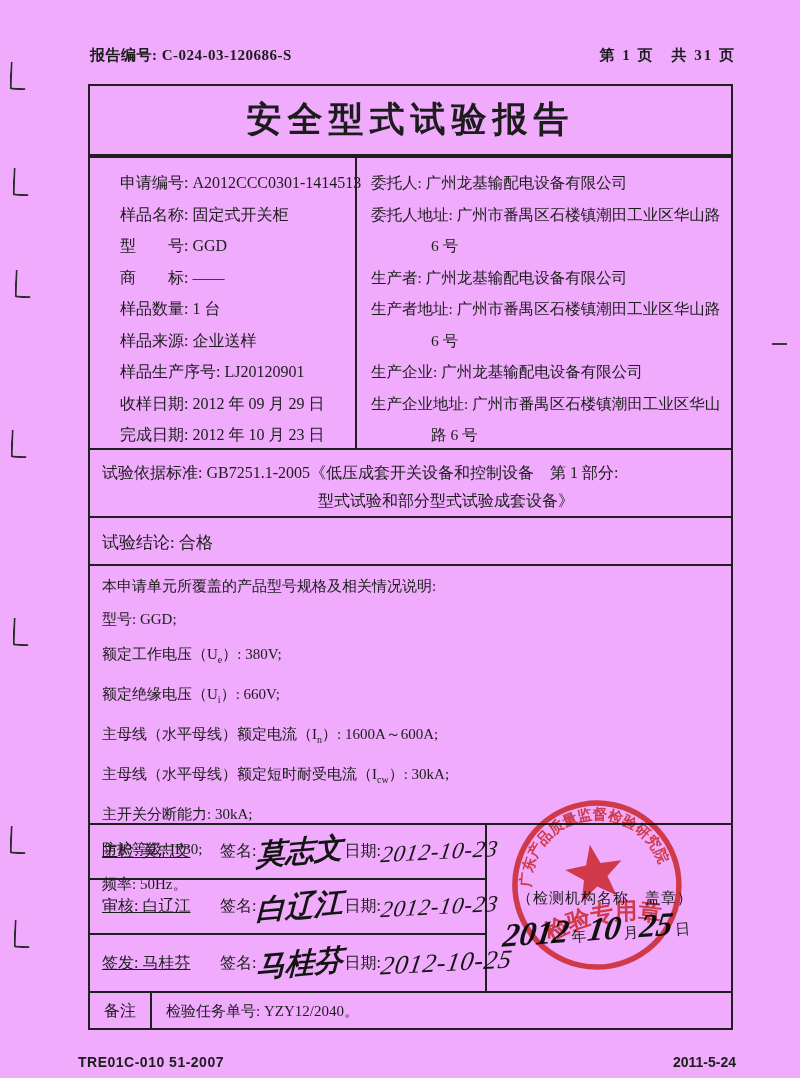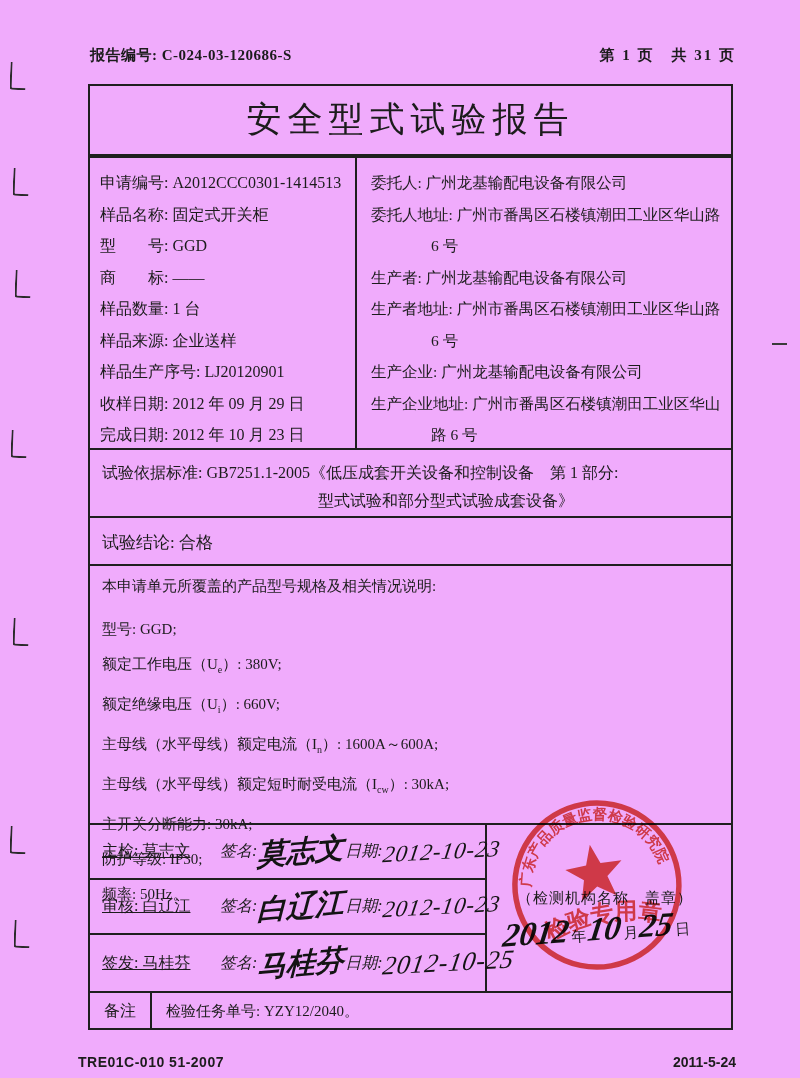--- a/index.html
+++ b/index.html
@@ -10,51 +10,51 @@
   }
   .abs{position:absolute;}
   .box{position:absolute;border:2px solid #1f1f1f;background:transparent;box-sizing:border-box;}
 
   
   .hdr-left{left:90px;top:46px;font-size:15px;font-weight:bold;letter-spacing:.5px;}
   .hdr-right{top:46px;right:64px;font-size:15px;font-weight:bold;letter-spacing:2px;text-align:center;}
 
   
   .title-box{left:88px;top:84px;width:645px;height:72px;}
-  .title-text{width:100%;text-align:center;line-height:68px;font-size:35px;font-weight:normal;letter-spacing:6px;border-radius:18px;}
+  .title-text{width:100%;text-align:center;line-height:68px;font-size:35px;font-weight:bold;letter-spacing:6px;border-radius:18px;}
 
   
   .info-table{left:88px;top:156px;width:645px;height:294px;}
   .info-left{position:absolute;left:0;top:0;width:267px;height:100%;border-right:2px solid #1f1f1f;box-sizing:border-box;padding:9px 6px 0 10px;}
   .info-right{position:absolute;left:269px;top:0;right:0;height:100%;box-sizing:border-box;padding:9px 8px 0 12px;}
-  .info-line{font-size:16px;line-height:31.5px;white-space:nowrap;}
+  .info-line{font-size:16px;line-height:31.5px;white-space:nowrap;margin-left:20px;}
   .addr-line{font-size:15.5px;line-height:31.5px;padding-left:60px;text-indent:-60px;}
 
   
   .std-row{left:88px;top:448px;width:645px;height:70px;padding:9px 10px 0 12px;}
   .std-l1{font-size:16px;line-height:28px;white-space:nowrap;}
   .std-l2{font-size:16px;line-height:28px;margin-left:216px;}
   .concl-row{left:88px;top:516px;width:645px;height:50px;}
   .concl-text{font-size:17px;margin:13px 0 0 12px;}
 
   
   .specs-row{left:88px;top:564px;width:645px;height:261px;padding:10px 12px 0 12px;}
-  .spec-line{font-size:15px;line-height:21px;margin-bottom:22px;white-space:nowrap;}
+  .spec-line{font-size:15px;line-height:21px;margin-bottom:12px;white-space:nowrap;}
   .spec-line.sp{margin-bottom:14px;}
   .spec-line sub{font-size:10px;}
 
   
   .signoff{left:88px;top:823px;width:645px;height:207px;}
   .sig-left{position:absolute;left:0;top:0;width:397px;height:166px;border-right:2px solid #1f1f1f;box-sizing:border-box;}
   .sig-row{position:absolute;left:0;width:100%;box-sizing:border-box;display:flex;align-items:center;padding-left:12px;overflow:visible;}
   .sig-row1{top:0;height:55px;border-bottom:2px solid #1f1f1f;}
   .sig-row2{top:55px;height:55px;border-bottom:2px solid #1f1f1f;}
   .sig-row3{top:110px;height:56px;}
   .sig-role{font-size:16px;width:118px;flex:none;text-decoration:underline;}
-  .sig-lbl{font-size:16px;flex:none;font-style:italic;}
+  .sig-lbl{font-size:16px;flex:none;}
   .sig-script{flex:none;width:88px;font-size:29px;font-weight:bold;font-style:italic;transform:rotate(-5deg) skewX(-6deg);white-space:nowrap;line-height:1;color:#141414;}
   .date-script{flex:none;font-size:23px;font-style:italic;letter-spacing:1px;transform:rotate(-3deg) skewX(-12deg);white-space:nowrap;color:#141414;}
   .remark-row{position:absolute;left:0;top:166px;width:100%;height:39px;border-top:2px solid #1f1f1f;box-sizing:border-box;}
   .remark-label{position:absolute;left:0;top:0;width:62px;height:100%;border-right:2px solid #1f1f1f;box-sizing:border-box;display:flex;align-items:center;justify-content:center;font-size:16px;}
   .remark-text{position:absolute;left:76px;top:0;height:100%;display:flex;align-items:center;font-size:15px;}
 
   
   .stamp-cell{position:absolute;left:399px;top:0;right:0;height:166px;}
   .org-note{position:absolute;left:28px;top:64px;font-size:15px;letter-spacing:1px;white-space:nowrap;}
   .stamp-date{position:absolute;left:14px;top:88px;display:flex;align-items:baseline;transform:rotate(-4deg);white-space:nowrap;}

